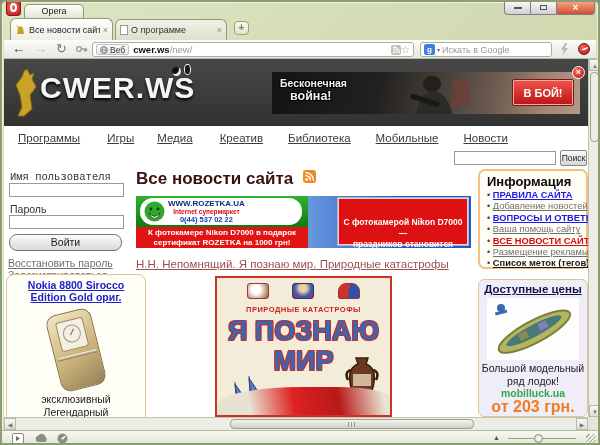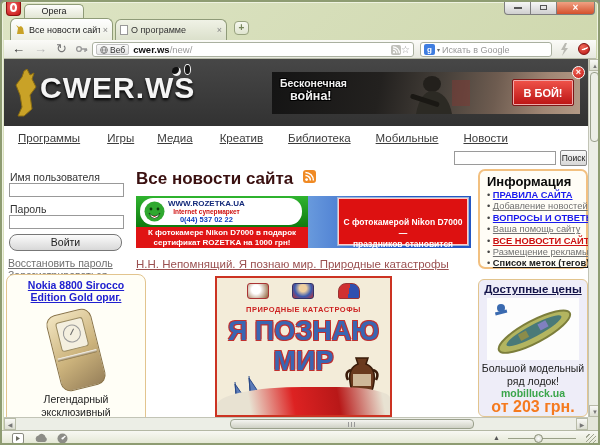--- a/index.html
+++ b/index.html
@@ -289,42 +289,42 @@
       <a style="margin-left:27px;">Игры</a>
       <a style="margin-left:23px;">Медиа</a>
       <a style="margin-left:27px;">Креатив</a>
       <a style="margin-left:25px;">Библиотека</a>
       <a style="margin-left:25px;">Мобильные</a>
       <a style="margin-left:25px;">Новости</a>
     </div>
     <div class="searchline-input"></div>
     <div class="search-btn">Поиск</div>
 
-    <div class="flabel" style="top:112px;">Имя пользователя</div>
+    <div class="flabel" style="top:112px;font-family:Liberation Mono, monospace;">Имя пользователя</div>
     <div class="finput" style="top:124px;"></div>
     <div class="flabel" style="top:144px;">Пароль</div>
     <div class="finput" style="top:156px;"></div>
     <div class="login-btn">Войти</div>
     <a class="flink" style="top:198px;">Восстановить пароль</a>
     <a class="flink" style="top:210px;">Зарегистрироваться</a>
 
     <div class="adbox nokia">
       <div class="ntitle">
         <div>Nokia 8800 Sirocco</div>
         <div>Edition Gold ориг.</div>
       </div>
       <div class="phone">
         <div class="screen">
             <div class="clock"></div>
           </div>
         <div class="hinge"></div>
       </div>
       <div class="ntext">
+        <div>эксклюзивный</div>
         <div>Легендарный</div>
-        <div>эксклюзивный</div>
 
       </div>
     </div>
 
     <div class="h1">
       <span>Все новости сайта</span>
       <svg class="rss-main" width="13" height="13" viewBox="0 0 13 13">
         <rect x="0" y="0" width="13" height="13" rx="3" fill="#f08a24"></rect>
         <circle cx="3.6" cy="9.6" r="1.4" fill="#fff"></circle>
         <path d="M2.4 5.4 A5 5 0 0 1 7.4 10.4 M2.4 2.4 A8 8 0 0 1 10.4 10.4" fill="none" stroke="#fff" stroke-width="1.5"></path>

